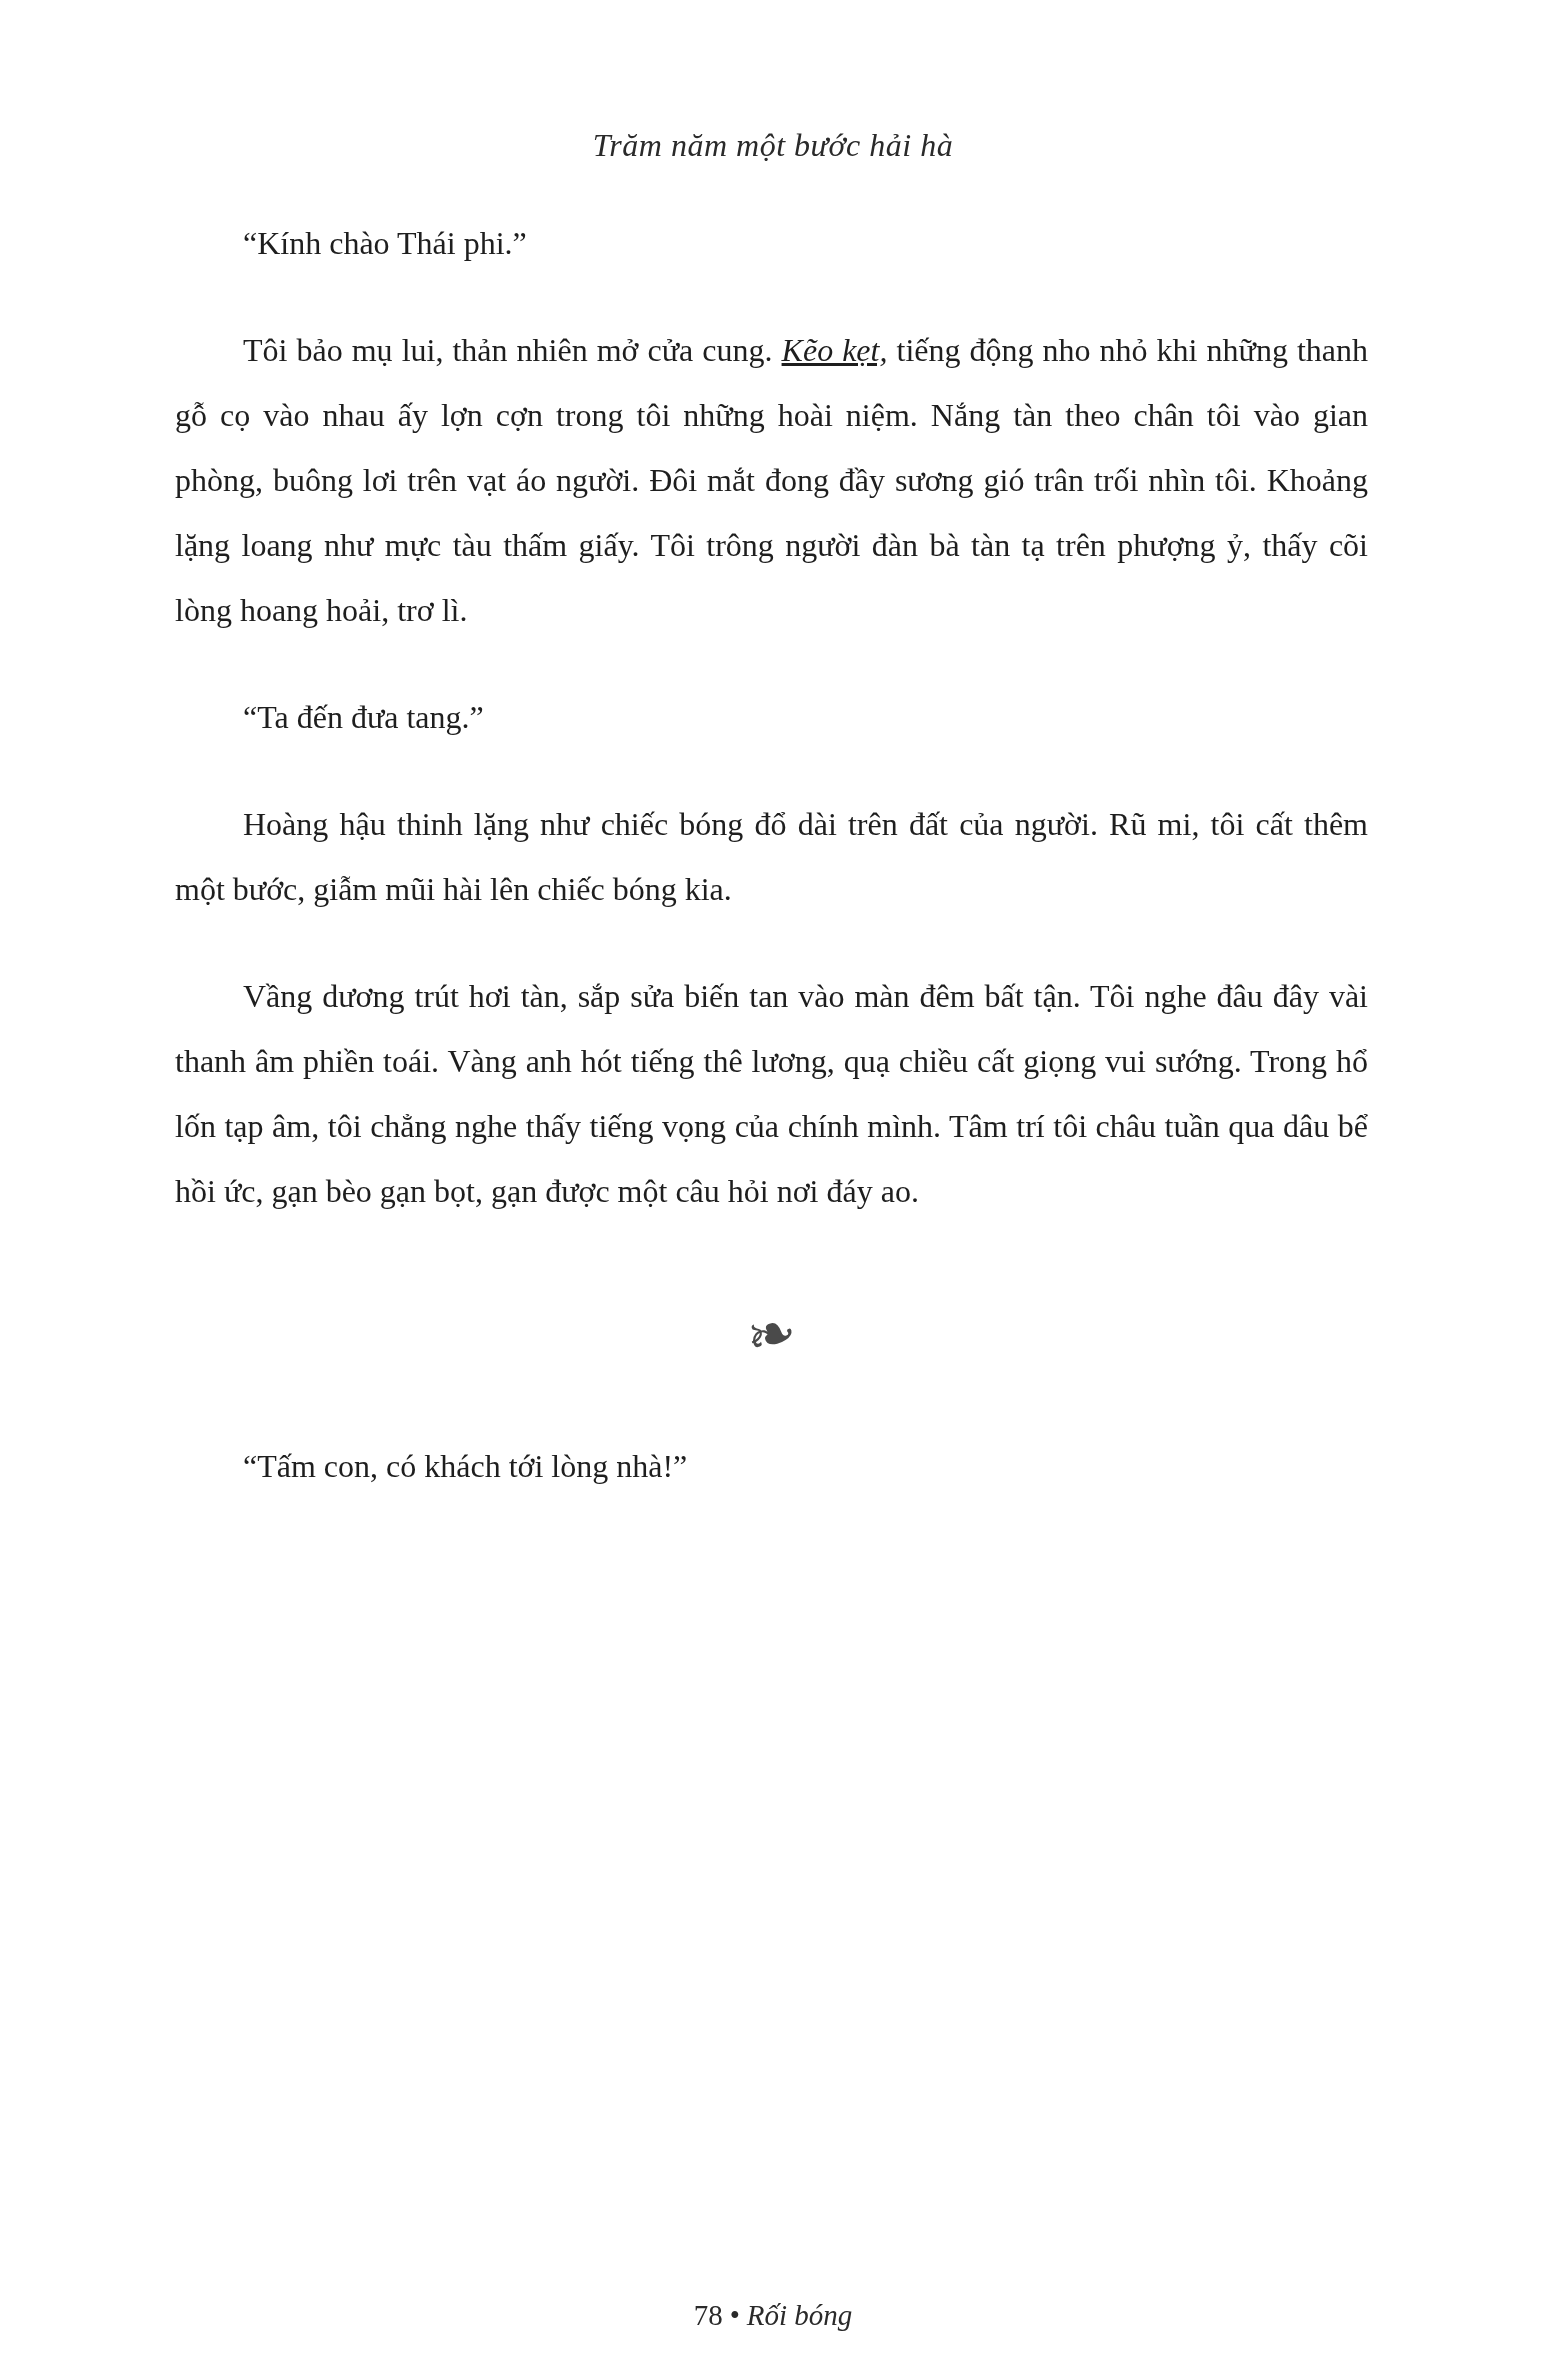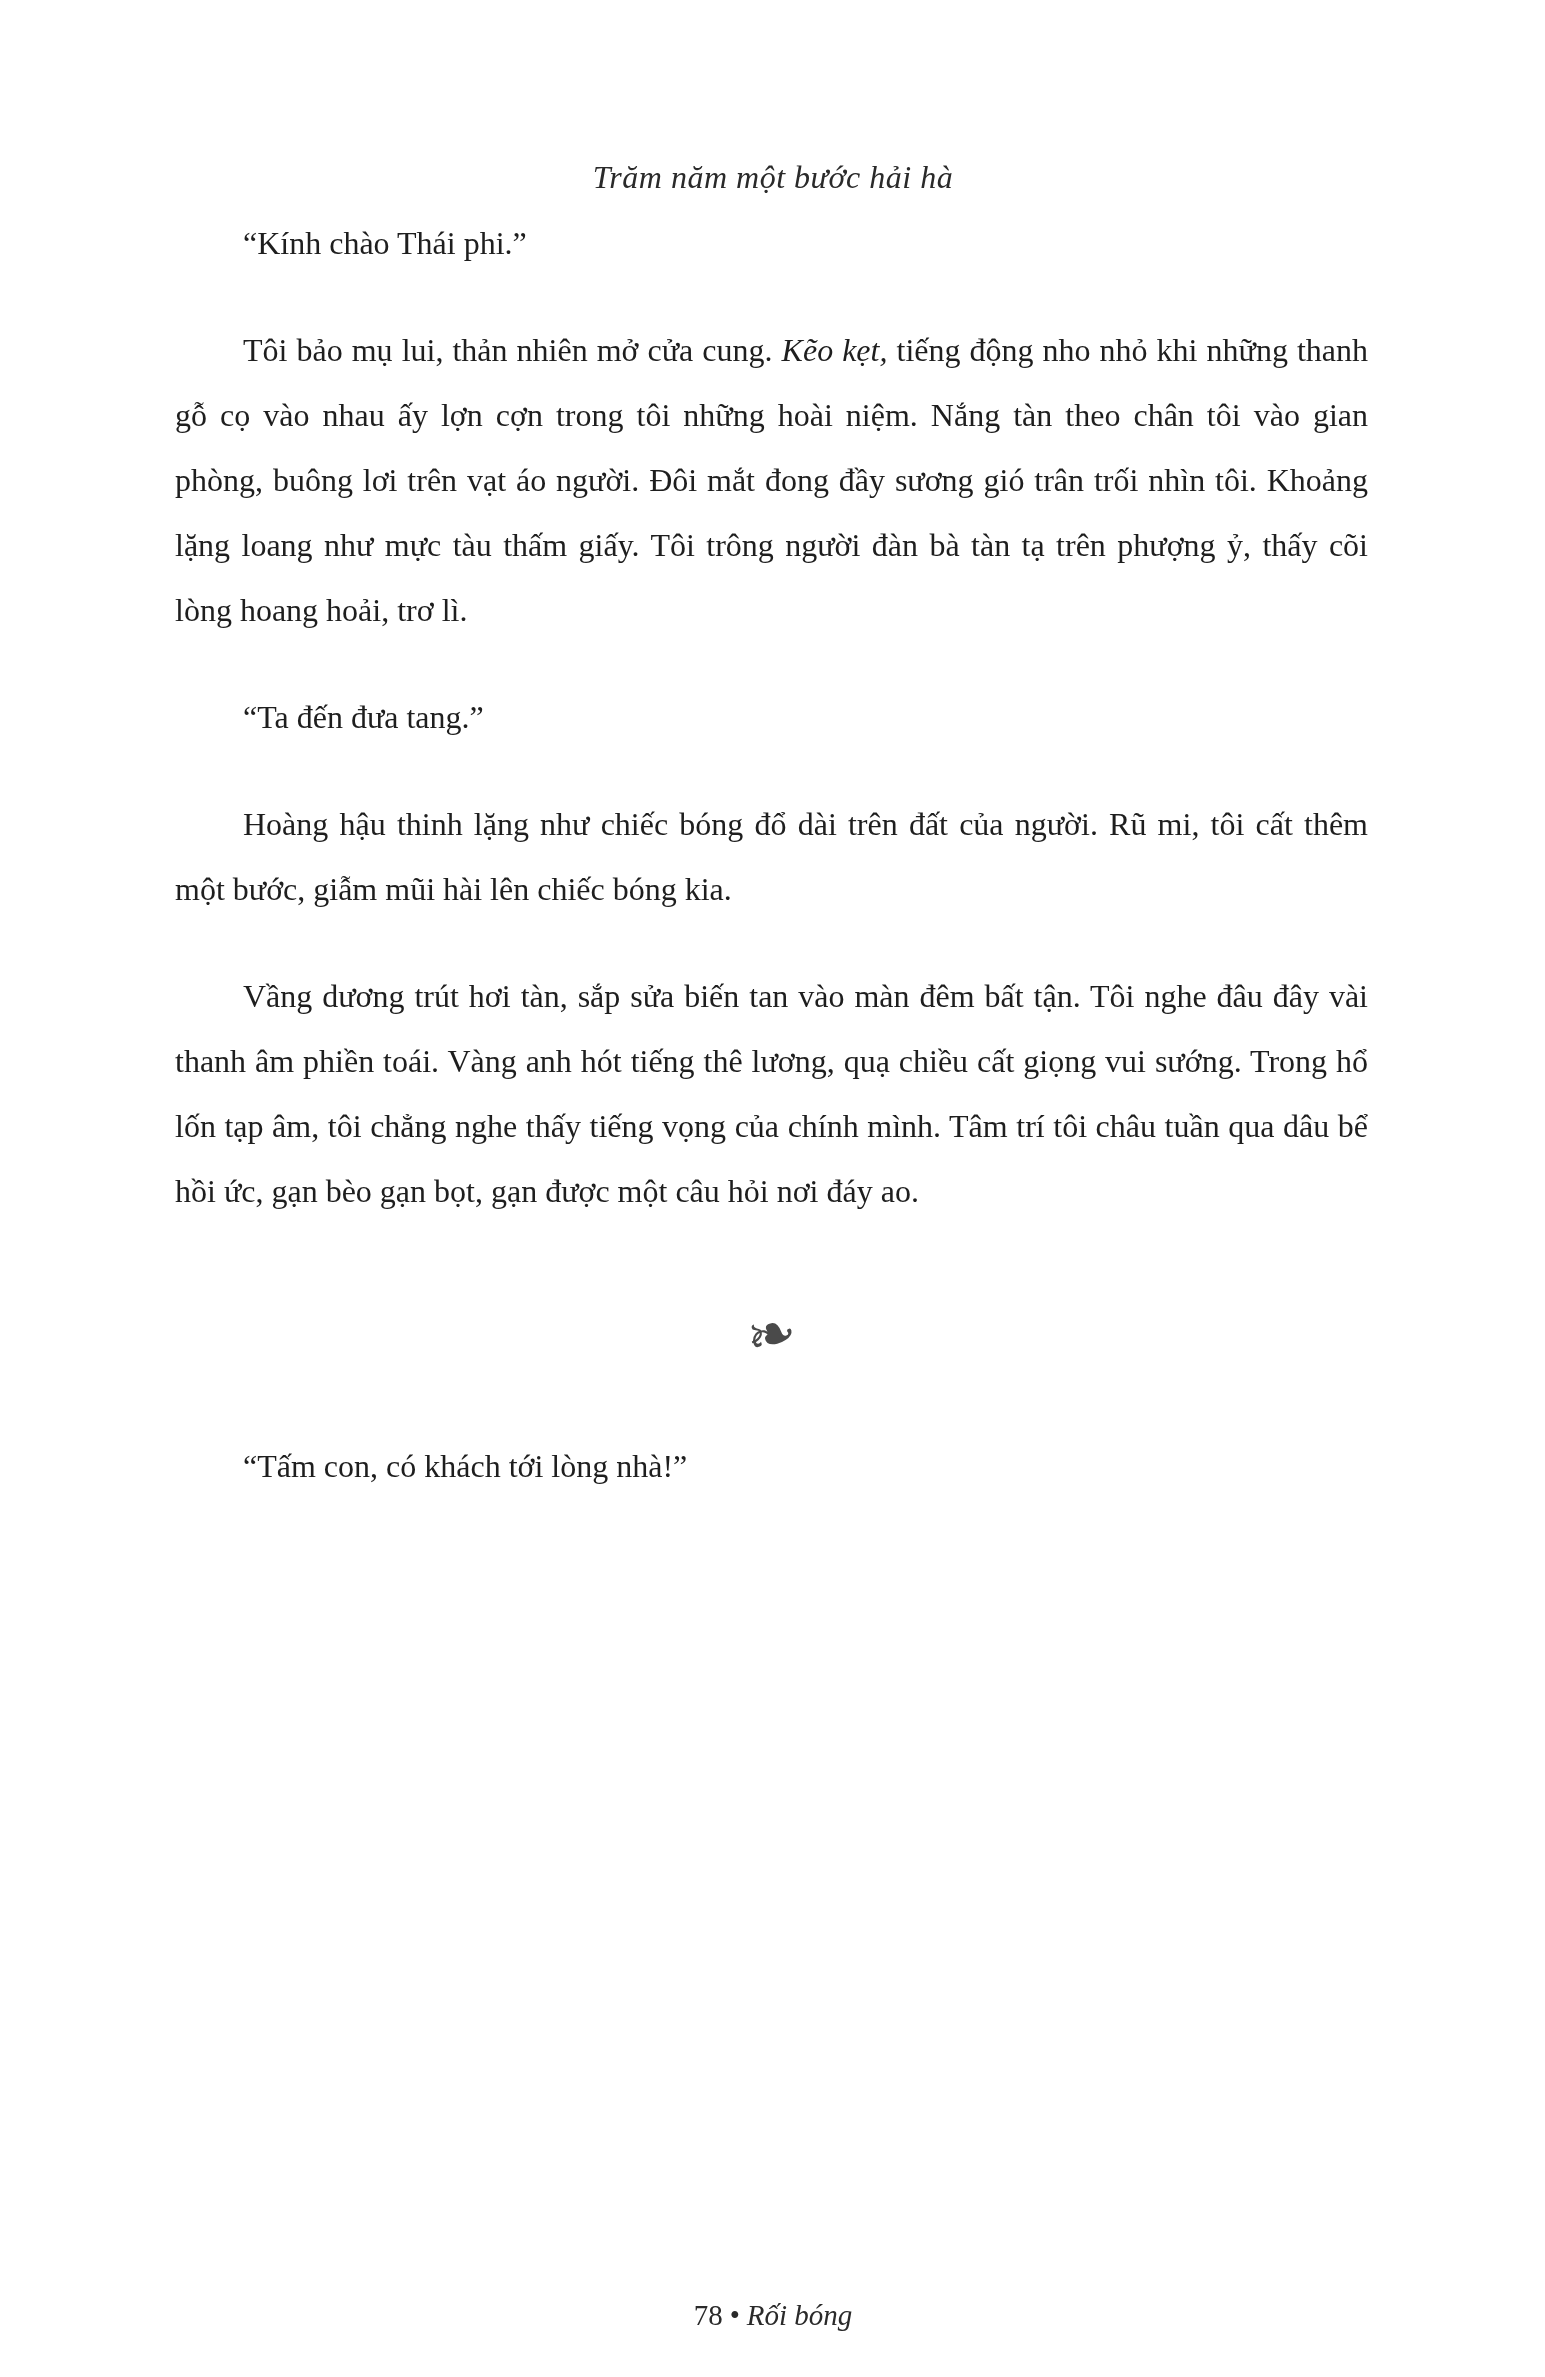--- a/index.html
+++ b/index.html
@@ -18,41 +18,41 @@
   .running-head {
     position: absolute;
     top: 127px;
     left: 0;
     width: 100%;
     text-align: center;
     font-style: italic;
     font-size: 32px;
     letter-spacing: 0.5px;
     color: #2a2a2a;
-    margin-top: 32px;
   }
   .page-body {
     position: absolute;
     top: 211px;
     left: 175px;
     width: 1193px;
   }
   p.para {
     font-size: 32px;
     line-height: 65px;
     text-align: justify;
     text-indent: 68px;
     margin: 0 0 42px 0;
     color: #1e1e1e;
   }
   p.para.italic-para {
     font-style: italic;
   }
   p.para span.i {
     font-style: italic;
+    text-decoration: underline;
   }
   .ornament-block {
     text-align: center;
     margin: 75px 0 65px 0;
     text-indent: 0;
   }
   .ornament-glyph {
     display: inline-block;
     font-size: 60px;
     color: #4a4a4a;

